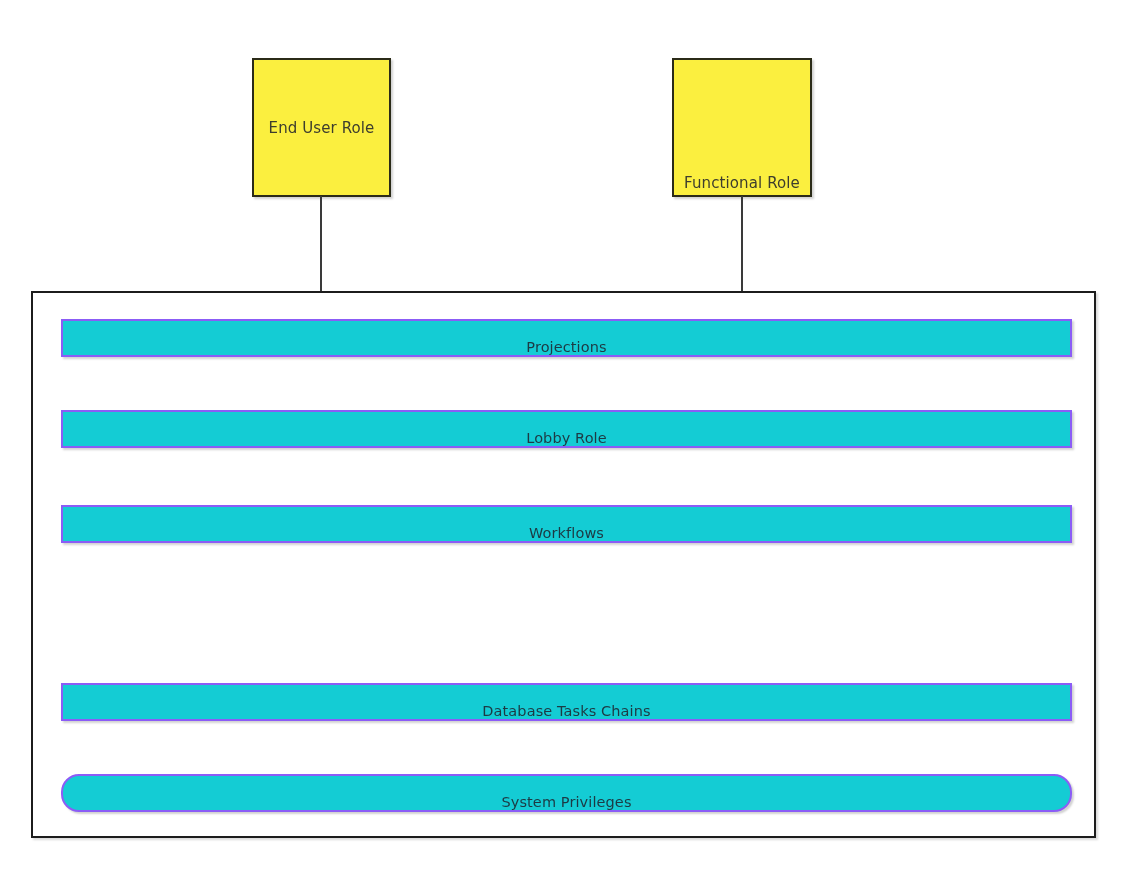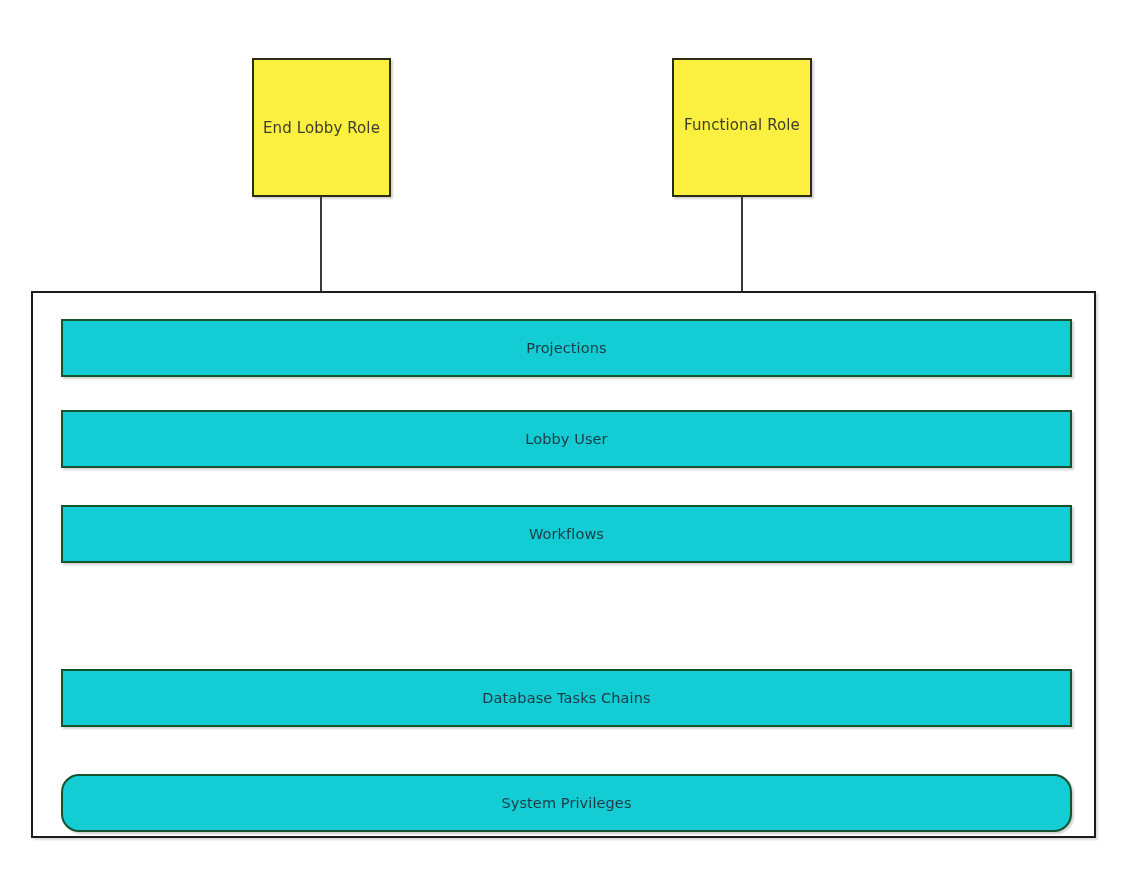--- a/index.html
+++ b/index.html
@@ -32,21 +32,21 @@
   }
   .role-box .role-label {
     font-size: 15px;
     color: #3d3d2e;
     letter-spacing: 0.1px;
     text-align: center;
     line-height: 1.2;
     user-select: none;
   }
   #role-box-0 { left: 252px; top: 58px;  width: 139px; height: 139px; }
-  #role-box-1 { left: 672px; top: 58px;  width: 140px; height: 139px; }
+  #role-box-1 { left: 672px; top: 58px;  width: 140px; height: 139px; align-items: flex-end; }
   
   #role-box-1 .role-label { position: relative; top: -3px; }
 
   
   .connector {
     position: absolute;
     width: 2px;
     background: #3a3a3a;
   }
   #connector-0 { left: 320px; top: 196px; height: 96px; }
@@ -63,67 +63,67 @@
     border: 2px solid #1c1c1c;
     background: #ffffff;
     box-shadow: 2px 2px 2px rgba(0,0,0,0.15);
   }
 
   
   .permission-bar {
     position: absolute;
     left: 28px;
     width: 1011px;
-    height: 58px;
+    height: 38px;
     box-sizing: border-box;
-    border: 2px solid #14532d;
+    border: 2px solid #8b5cf6;
     background: #14ccd4;
     display: flex;
-    align-items: center;
+    align-items: flex-end;
     justify-content: center;
     box-shadow: 2px 2px 2px rgba(0,0,0,0.18);
   }
   .permission-bar .bar-label {
     font-size: 14.5px;
     color: #1d3a44;
     letter-spacing: 0.1px;
     text-align: center;
     user-select: none;
   }
   .bar-0 { top: 26px;  }
   .bar-1 { top: 117px; }
   .bar-2 { top: 212px; }
   .bar-3 { top: 299px; }
-  .bar-4 { top: 376px; }
+  .bar-4 { top: 390px; }
   .bar-5 { top: 481px; border-radius: 18px; }
 </style>
 </head>
 <body>
 
 <div id="diagram-canvas">
 
   <div class="role-box" id="role-box-0">
-    <span class="role-label">End Lobby Role</span>
+    <span class="role-label">End User Role</span>
   </div>
 
   <div class="role-box" id="role-box-1">
     <span class="role-label">Functional Role</span>
   </div>
 
   <div class="connector" id="connector-0"></div>
   <div class="connector" id="connector-1"></div>
 
   <div id="permissions-container">
 
     <div class="permission-bar bar-0">
       <span class="bar-label">Projections</span>
     </div>
 
     <div class="permission-bar bar-1">
-      <span class="bar-label">Lobby User</span>
+      <span class="bar-label">Lobby Role</span>
     </div>
 
     <div class="permission-bar bar-2">
       <span class="bar-label">Workflows</span>
     </div>
 
 
     <div class="permission-bar bar-4">
       <span class="bar-label">Database Tasks Chains</span>
     </div>

